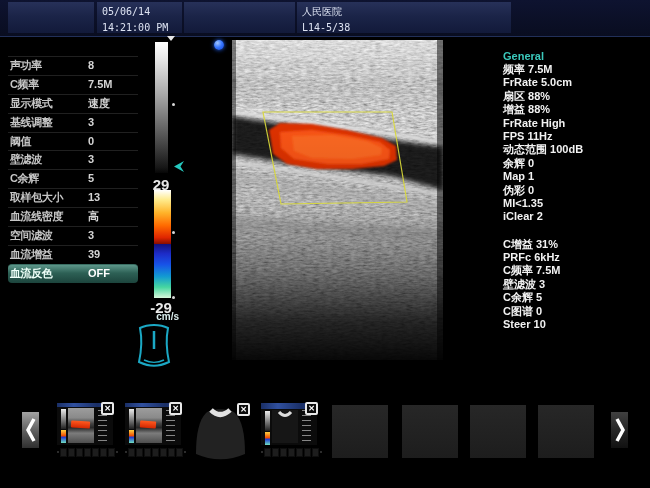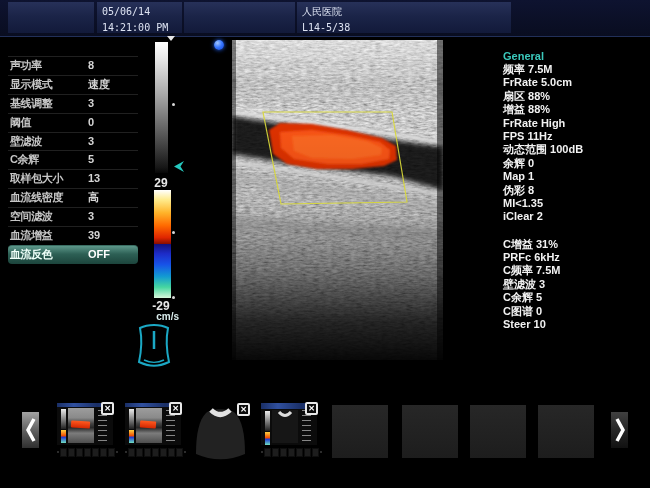--- a/index.html
+++ b/index.html
@@ -30,21 +30,21 @@
 
   
   .graybar{position:absolute;left:155px;top:42px;width:13px;height:131px;
            background:linear-gradient(180deg,#ffffff 0%,#e9e9e9 12%,#a8a8a8 40%,#5a5a5a 70%,#161616 96%,#060606 100%);}
   .caret{position:absolute;left:167px;top:36px;width:0;height:0;
          border-left:4px solid transparent;border-right:4px solid transparent;border-top:5px solid #e6e6e6;}
   .sidedot{position:absolute;width:3px;height:3px;background:#d8d8d8;border-radius:50%;}
   .d1{left:172px;top:103px;} .d2{left:172px;top:231px;} .d3{left:172px;top:296px;}
   .focus-arrow{position:absolute;left:173px;top:160px;}
   .scale-num{position:absolute;left:147px;width:28px;text-align:center;
-             font-size:12px;font-weight:bold;color:#e8e8e8;}
+             font-size:15px;font-weight:bold;color:#e8e8e8;}
   .vmax{top:176px;} .vmin{top:299px;}
   .vunit{position:absolute;left:143px;top:311px;width:36px;text-align:right;
          font-size:10px;font-weight:bold;color:#d9ecec;}
   .colorbar{position:absolute;left:154px;top:190px;width:17px;height:108px;
     background:linear-gradient(180deg,
       #ffffff 0%,#ffeb8c 9%,#ffb42a 21%,#ff6a00 33%,#e02600 44%,#8c0f00 49.6%,
       #14127e 50.4%,#1d2cc8 59%,#1753e8 69%,#129ad2 80%,#46d6a0 90%,#d8f8dc 100%);}
 
   
   .bluedot{position:absolute;left:214px;top:40px;width:10px;height:10px;border-radius:50%;
@@ -112,20 +112,24 @@
     <div class="tb-block tb4">
       <div class="tb-text">人民医院</div>
       <div class="tb-text">L14-5/38</div>
     </div>
   </div>
 
   <div class="params">
     <div class="prow">
         <span class="lbl">声功率</span>
         <span class="val">8</span>
+      </div>
+    <div class="prow">
+        <span class="lbl">C频率</span>
+        <span class="val">7.5M</span>
       </div>
     <div class="prow">
         <span class="lbl">显示模式</span>
         <span class="val">速度</span>
       </div>
     <div class="prow">
         <span class="lbl">基线调整</span>
         <span class="val">3</span>
       </div>
     <div class="prow">
@@ -257,21 +261,21 @@
     <div class="rtitle">General</div>
     <div class="rline">频率 7.5M</div>
     <div class="rline">FrRate 5.0cm</div>
     <div class="rline">扇区 88%</div>
     <div class="rline">增益 88%</div>
     <div class="rline">FrRate High</div>
     <div class="rline">FPS 11Hz</div>
     <div class="rline">动态范围 100dB</div>
     <div class="rline">余辉 0</div>
     <div class="rline">Map 1</div>
-    <div class="rline">伪彩 8</div>
+    <div class="rline">伪彩 0</div>
     <div class="rline">MI&lt;1.35</div>
     <div class="rline">iClear 2</div>
     <div class="rgap"></div>
     <div class="rline">C增益 31%</div>
     <div class="rline">PRFc 6kHz</div>
     <div class="rline">C频率 7.5M</div>
     <div class="rline">壁滤波 3</div>
     <div class="rline">C余辉 5</div>
     <div class="rline">C图谱 0</div>
     <div class="rline">Steer 10</div>

